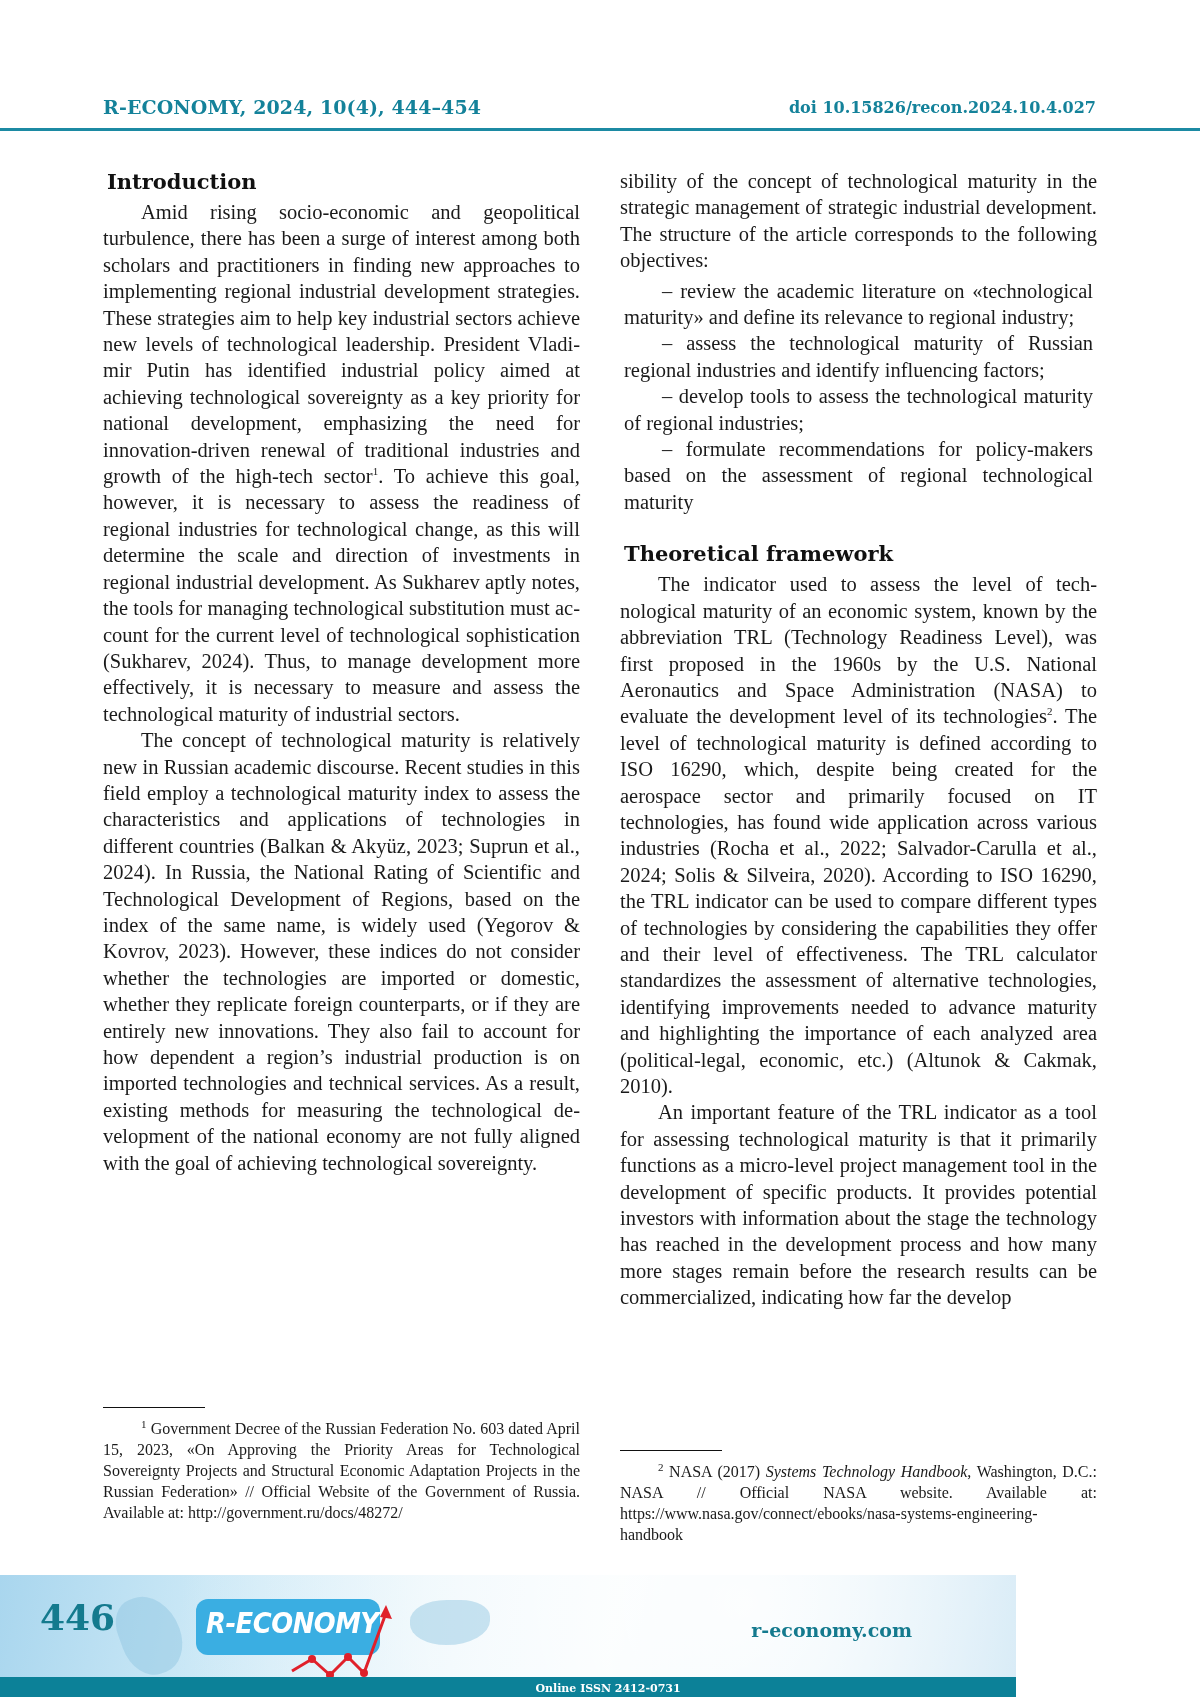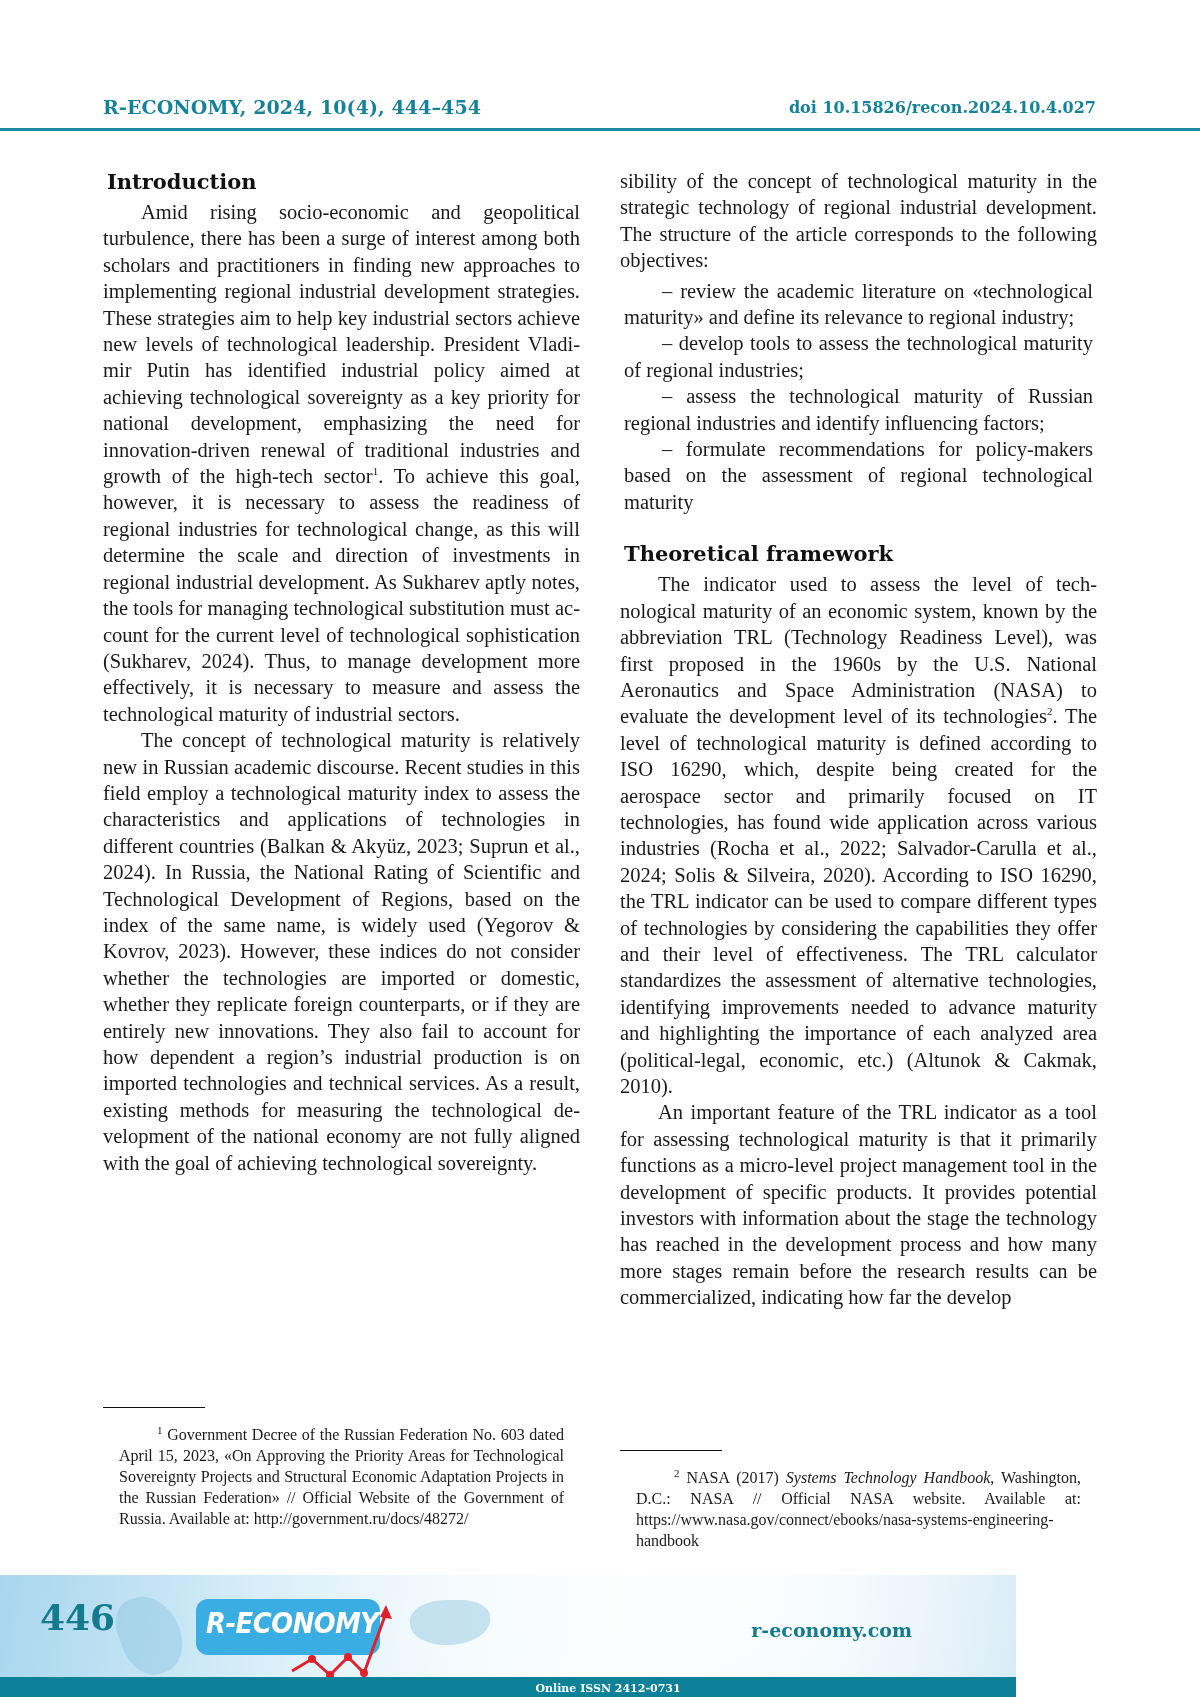--- a/index.html
+++ b/index.html
@@ -41,21 +41,21 @@
   }
   .col h2.spaced { margin-top: 26px; }
   .col ul { list-style: none; margin: 4px; padding: 0; }
   .col li { text-indent: 38px; }
   sup { font-size: 11px; line-height: 0; vertical-align: super; }
   .footnote {
     position: absolute; width: 477px;
     font-size: 16px; line-height: 21px; text-align: justify;
   }
   .footnote .fn-rule { width: 102px; height: 1px; background: #111; margin-bottom: 10px; }
-  .footnote p { margin: 16px; text-indent: 38px; }
+  .footnote p { margin: 0; text-indent: 38px; }
   .footnote.fn1 { left: 103px; top: 1407px; }
   .footnote.fn2 { left: 620px; top: 1450px; }
   .footnote em { font-style: italic; }
 
   .footer {
     position: absolute; left: 0; top: 1575px; width: 1016px; height: 122px;
     background: linear-gradient(100deg, #a9d6ee 0%, #cbe8f6 20%, #e8f5fb 45%, #f3fafd 60%, #d6ecf7 80%, #a8d3ec 100%);
     overflow: hidden;
   }
   .footer .globe {
@@ -116,25 +116,25 @@
   <p><span>Amid rising socio-economic and geopoliti­cal turbulence, there has been a surge of interest among both scholars and practitioners in finding new approaches to implementing regional indus­trial development strategies. These strategies aim to help key industrial sectors achieve new lev­els of technological leadership. President Vladi­mir Putin has identified industrial policy aimed at achieving technological sovereignty as a key pri­ority for national development, emphasizing the need for innovation-driven renewal of tradition­al industries and growth of the high-tech sector</span><sup>1</sup><span>. To achieve this goal, however, it is necessary to as­sess the readiness of regional industries for tech­nological change, as this will determine the scale and direction of investments in regional industri­al development. As Sukharev aptly notes, the tools for managing technological substitution must ac­count for the current level of technological so­phistication (Sukharev, 2024). Thus, to manage development more effectively, it is necessary to measure and assess the technological maturity of industrial sectors.</span></p>
   <p>The concept of technological maturity is rela­tively new in Russian academic discourse. Recent studies in this field employ a technological ma­turity index to assess the characteristics and ap­plications of technologies in different countries (Balkan &amp; Akyüz, 2023; Suprun et al., 2024). In Russia, the National Rating of Scientific and Tech­nological Development of Regions, based on the index of the same name, is widely used (Yegorov &amp; Kovrov, 2023).  However, these indices do not consider whether the technologies are imported or domestic, whether they replicate foreign coun­terparts, or if they are entirely new innovations. They also fail to account for how dependent a re­gion’s industrial production is on imported tech­nologies and technical services. As a result, exist­ing methods for measuring the technological de­velopment of the national economy are not fully aligned with the goal of achieving technological sovereignty.</p>
 </section>
 
 <div class="footnote fn1">
   <div class="fn-rule"></div>
   <p><sup>1</sup>&nbsp;<span>Government Decree of the Russian Federation No. 603 dated April 15, 2023, «On Approving the Priority Areas for Technological Sovereignty Projects and Structural Economic Adaptation Projects in the Russian Federation» // Official Web­site of the Government of Russia. Available at: http://govern­ment.ru/docs/48272/</span></p>
 </div>
 
 <section class="col right-col">
-  <p class="noindent">sibility of the concept of technological maturity in the strategic technology of regional industrial development.  The structure of the article corre­sponds to the following objectives:</p>
+  <p class="noindent">sibility of the concept of technological maturity in the strategic management of strategic industrial development.  The structure of the article corre­sponds to the following objectives:</p>
   <ul>
     <li>– review the academic literature on «techno­logical maturity» and define its relevance to re­gional industry;</li>
+    <li>– assess the technological maturity of Russian regional industries and identify influencing fac­tors;</li>
     <li>– develop tools to assess the technological maturity of regional industries;</li>
-    <li>– assess the technological maturity of Russian regional industries and identify influencing fac­tors;</li>
     <li>– formulate recommendations for poli­cy-makers based on the assessment of regional technological maturity</li>
   </ul>
   <h2 class="spaced">Theoretical framework</h2>
   <p><span>The indicator used to assess the level of tech­nological maturity of an economic system, known by the abbreviation TRL (Technology Readiness Level), was first proposed in the 1960s by the U.S. National Aeronautics and Space Administration (NASA) to evaluate the development level of its technologies</span><sup>2</sup><span>. The level of technological maturi­ty is defined according to ISO 16290, which, de­spite being created for the aerospace sector and primarily focused on IT technologies, has found wide application across various industries (Ro­cha et al., 2022; Salvador-Carulla et al., 2024; So­lis &amp; Silveira, 2020).  According to ISO 16290, the TRL indicator can be used to compare different types of technologies by considering the capabili­ties they offer and their level of effectiveness. The TRL calculator standardizes the assessment of al­ternative technologies, identifying improvements needed to advance maturity and highlighting the importance of each analyzed area (political-legal, economic, etc.) (Altunok &amp; Cakmak, 2010).</span></p>
   <p>An important feature of the TRL indicator as a tool for assessing technological maturity is that it primarily functions as a micro-level project man­agement tool in the development of specific prod­ucts. It provides potential investors with informa­tion about the stage the technology has reached in the development process and how many more stages remain before the research results can be commercialized, indicating how far the develop­</p>
 </section>
 
 <div class="footnote fn2">
   <div class="fn-rule"></div>
   <p><sup>2</sup>&nbsp;<span>NASA (2017) </span><em>Systems Technology Handbook</em><span>, Wash­ington, D.C.: NASA // Official NASA website. Available at: https://www.nasa.gov/connect/ebooks/nasa-systems-engi­neering-handbook</span></p>

